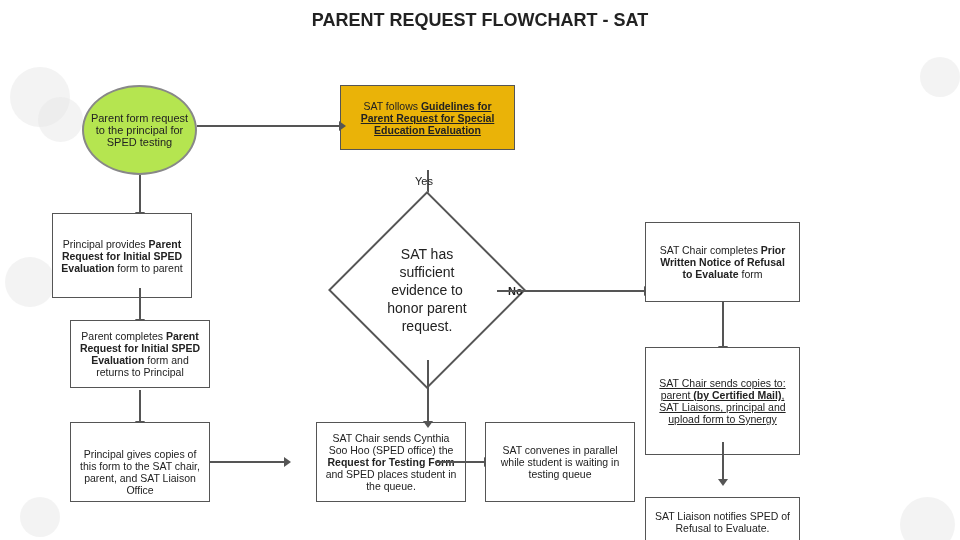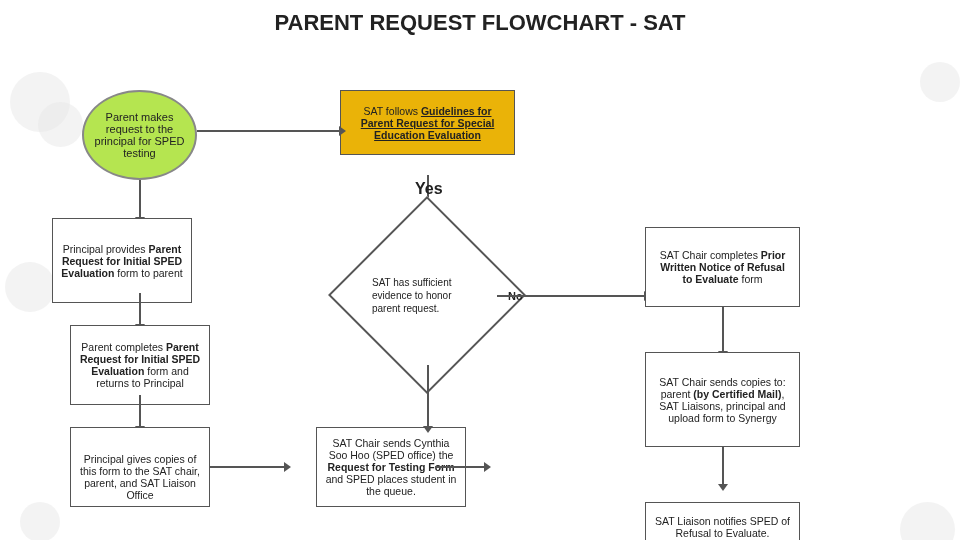--- a/index.html
+++ b/index.html
@@ -7,21 +7,21 @@
       width: 960px;
       height: 540px;
       background: #fff;
       font-family: Arial, sans-serif;
       overflow: hidden;
       position: relative;
     }
 
     .page-title {
       text-align: center;
-      font-size: 22px;
+      font-size: 18px;
       font-weight: bold;
       padding: 10px 0 6px 0;
       color: #222;
     }
 
     .flowchart-area {
       position: relative;
       width: 960px;
       height: 500px;
     }
@@ -77,22 +77,22 @@
       height: 140px;
       background: #fff;
       border: 2px solid #555;
       transform: rotate(45deg);
       position: absolute;
     }
 
     .diamond-text {
       position: relative;
       z-index: 2;
-      text-align: left;
-      font-size: 10px;
+      text-align: center;
+      font-size: 14px;
       color: #222;
       width: 110px;
       line-height: 1.3;
     }
 
     
     .arrow {
       position: absolute;
       background: #555;
     }
@@ -129,22 +129,22 @@
 
     .label-no {
       position: absolute;
       font-size: 11px;
       font-weight: bold;
       color: #222;
     }
 
     .label-yes {
       position: absolute;
-      font-size: 16px;
-      font-weight: bold;
+      font-size: 11px;
+      font-weight: normal;
       color: #222;
     }
 
     b { font-weight: bold; }
     u { text-decoration: underline; }
   </style>
 </head>
 <body>
 
 <div class="page-title">PARENT REQUEST FLOWCHART - SAT</div>
@@ -152,49 +152,52 @@
 <div class="flowchart-area">
 
   <div class="deco-circle" style="width:60px;height:60px;top:30px;left:10px;"></div>
   <div class="deco-circle" style="width:45px;height:45px;top:60px;left:38px;"></div>
   <div class="deco-circle" style="width:50px;height:50px;top:220px;left:5px;"></div>
   <div class="deco-circle" style="width:40px;height:40px;top:460px;left:20px;"></div>
   <div class="deco-circle" style="width:55px;height:55px;top:460px;left:900px;"></div>
   <div class="deco-circle" style="width:40px;height:40px;top:20px;left:920px;"></div>
 
   <div class="oval-node" style="left:82px;top:48px;width:115px;height:90px;">
-    <span>Parent makes request to the principal for SPED testing</span>
+    <span>Parent form request to the principal for SPED testing</span>
   </div>
 
   <div class="arrow arrow-v arrowhead-down" style="left:139px;top:138px;height:38px;"></div>
 
   <div class="rect-node" style="left:52px;top:176px;width:140px;height:85px;">
     <span>Principal provides <b>Parent Request for Initial SPED Evaluation</b> form to parent</span>
   </div>
 
   <div class="arrow arrow-v arrowhead-down" style="left:139px;top:251px;height:32px;"></div>
 
-  <div class="rect-node" style="left:70px;top:283px;width:140px;height:80px;">
+  <div class="rect-node" style="left:70px;top:283px;width:140px;height:68px;">
     <span>Parent completes <b>Parent Request for Initial SPED Evaluation</b> form and returns to Principal</span>
   </div>
 
   <div class="arrow arrow-v arrowhead-down" style="left:139px;top:353px;height:32px;"></div>
 
   <div class="rect-node" style="left:70px;top:385px;width:140px;height:80px;align-items:flex-end;">
     <span>Principal gives copies of this form to the SAT chair, parent, and SAT Liaison Office</span>
   </div>
 
   <div class="arrow arrow-h arrowhead-right" style="left:210px;top:424px;width:75px;"></div>
 
   <div class="rect-node" style="left:285px;top:385px;width:150px;height:80px;margin-left:31px;">
     <span>SAT Chair sends Cynthia Soo Hoo (SPED office) the <b>Request for Testing Form</b> and SPED places student in the queue.</span>
   </div>
 
   <div class="arrow arrow-h arrowhead-right" style="left:435px;top:424px;width:50px;"></div>
 
+  <div class="rect-node" style="left:485px;top:385px;width:150px;height:80px;">
+    <span>SAT convenes in parallel while student is waiting in testing queue</span>
+  </div>
 
   <div class="rect-node" style="left:340px;top:48px;width:175px;height:65px;background:#eab308;">
     <span>SAT follows <b><u>Guidelines for Parent Request for Special Education Evaluation</u></b></span>
   </div>
 
   <div class="arrow arrow-v arrowhead-down" style="left:427px;top:133px;height:50px;"></div>
 
   <div class="label-yes" style="left:415px;top:138px;">Yes</div>
 
   <div class="diamond-wrapper" style="left:357px;top:183px;width:140px;height:140px;">
@@ -209,21 +212,21 @@
   <div class="label-no" style="left:508px;top:248px;">No</div>
 
   <div class="arrow arrow-h arrowhead-right" style="left:497px;top:253px;width:148px;"></div>
 
   <div class="rect-node" style="left:645px;top:185px;width:155px;height:80px;">
     <span>SAT Chair completes <b>Prior Written Notice of Refusal to Evaluate</b> form</span>
   </div>
 
   <div class="arrow arrow-v arrowhead-down" style="left:722px;top:265px;height:45px;"></div>
 
-  <div class="rect-node" style="left:645px;top:310px;width:155px;height:95px;">
+  <div class="rect-node" style="left:645px;top:310px;width:155px;height:108px;text-decoration:underline;">
     <span>SAT Chair sends copies to: parent <b>(by Certified Mail)</b>, SAT Liaisons, principal and upload form to Synergy</span>
   </div>
 
   <div class="arrow arrow-v arrowhead-down" style="left:722px;top:405px;height:38px;"></div>
 
   <div class="rect-node" style="left:645px;top:460px;width:155px;height:50px;">
     <span>SAT Liaison notifies SPED of Refusal to Evaluate.</span>
   </div>
 
   <div class="arrow arrow-h arrowhead-right" style="left:197px;top:88px;width:143px;"></div>

